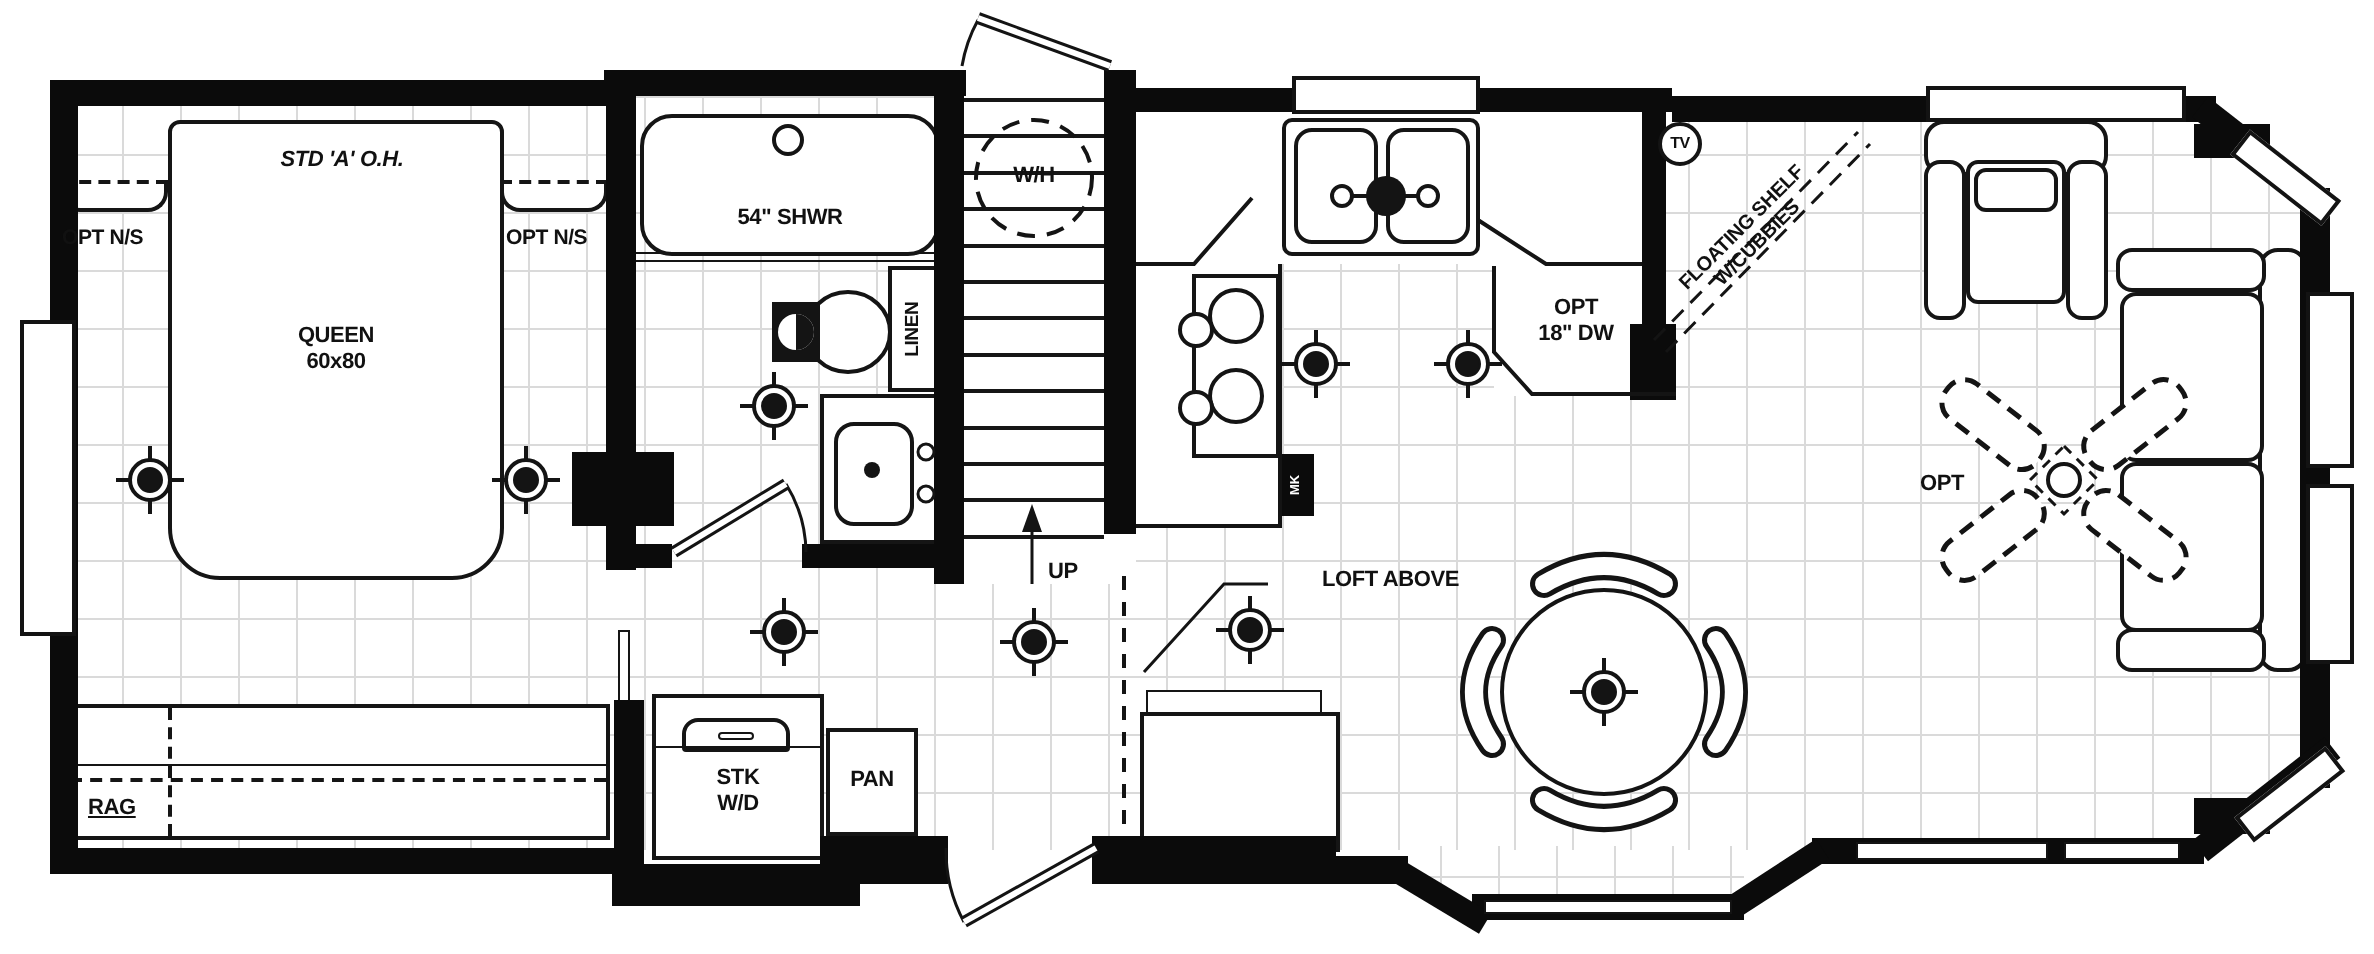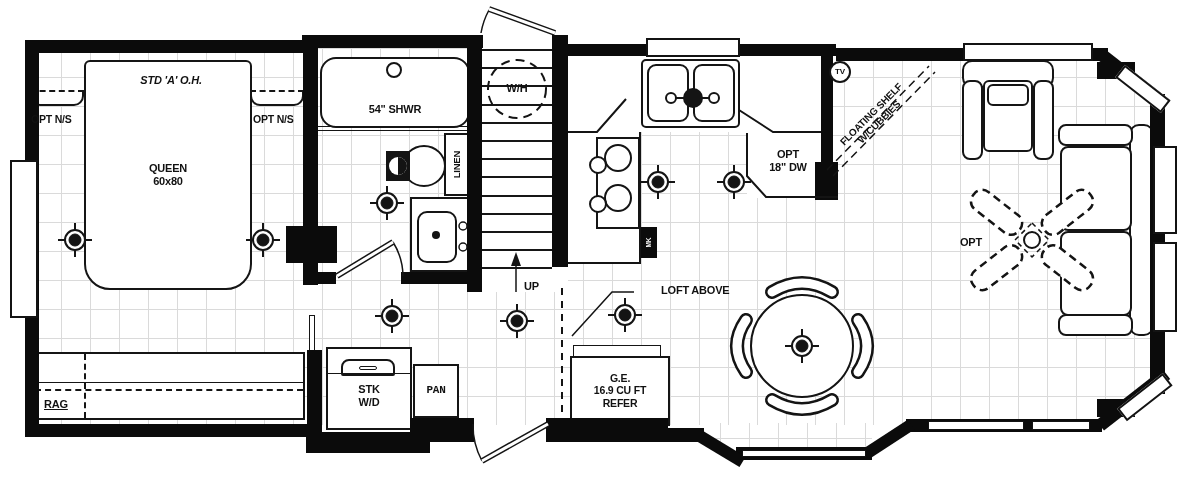--- a/index.html
+++ b/index.html
@@ -315,24 +315,19 @@
   <div class="lbl c" style="left:752px;top:148px;width:72px;">
     <div>OPT</div>
     <div>18" DW</div>
   </div>
   <div class="lbl c" style="left:830px;top:67px;width:20px;font-size:8px;">TV</div>
   <div class="lbl c shelf-text" style="left:800px;top:107px;width:150px;">
     <div>FLOATING SHELF</div>
     <div>W/CUBBIES</div>
   </div>
   <div class="lbl" style="left:960px;top:236px;">OPT</div>
-  <div class="lbl c" style="left:575px;top:372px;width:90px;font-size:10.5px;">
-    <div>G.E.</div>
-    <div>16.9 CU FT</div>
-    <div>REFER</div>
-  </div>
   <div class="lbl c" style="left:330px;top:383px;width:78px;">
     <div>STK</div>
     <div>W/D</div>
   </div>
-  <div class="lbl c" style="left:415px;top:384px;width:42px;font-family:Liberation Mono, monospace;">PAN</div>
+  <div class="lbl c" style="left:415px;top:384px;width:42px;">PAN</div>
 
 </div>
 
 </body></html>

